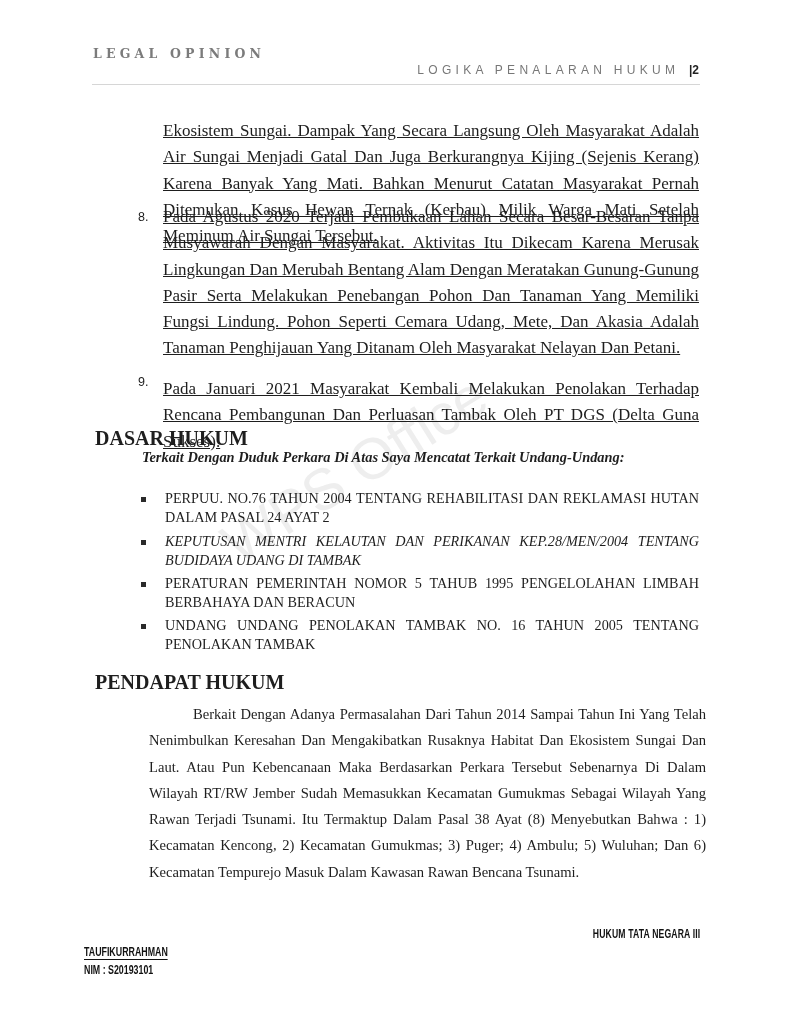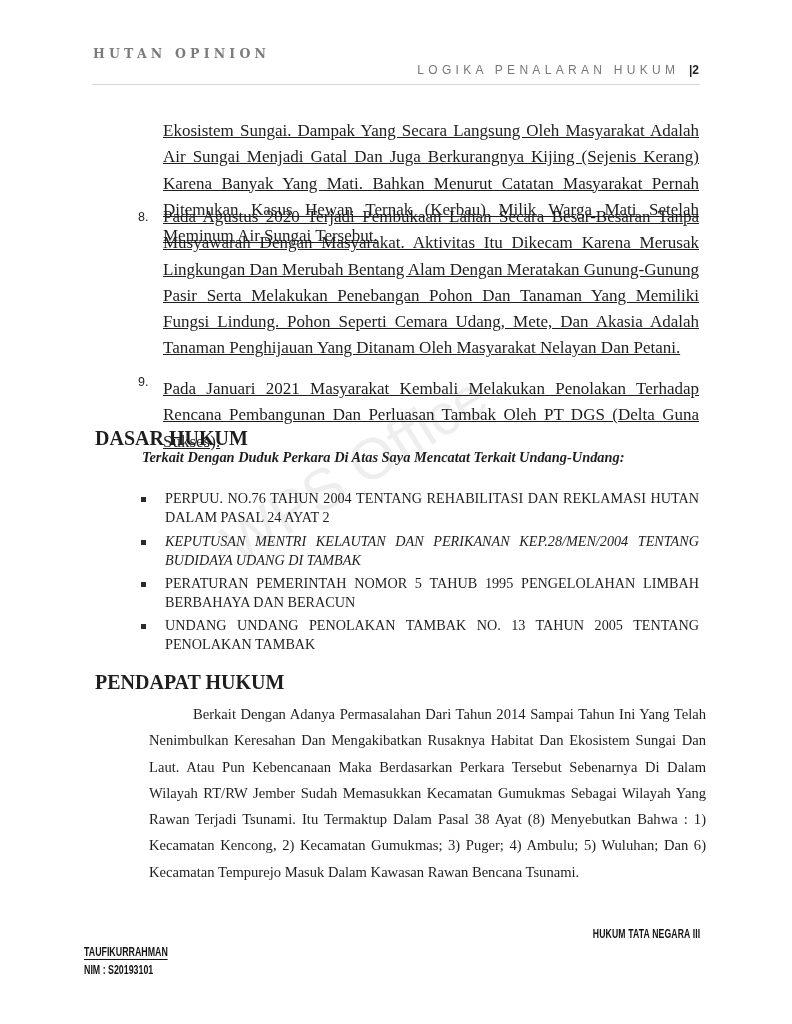--- a/index.html
+++ b/index.html
@@ -34,21 +34,21 @@
   .foot-name { position: absolute; left: 84px; top: 944px; font-family: "Liberation Sans", sans-serif;
                font-weight: bold; font-size: 13px; transform: scaleX(0.68); transform-origin: left top;
                color: #111; border-bottom: 1.5px solid #111; padding-bottom: 0; }
   .foot-nim { position: absolute; left: 84px; top: 962px; font-family: "Liberation Sans", sans-serif;
               font-weight: bold; font-size: 13px; transform: scaleX(0.68); transform-origin: left top; color: #111; }
 </style>
 </head>
 <body>
 
 <div>
-  <div class="hdr-left">HUTAN OPINION</div>
+  <div class="hdr-left">LEGAL OPINION</div>
   <div class="hdr-right"><span>LOGIKA PENALARAN HUKUM</span> <span class="pg"><span>|</span><span>2</span></span></div>
   <div class="hdr-rule"></div>
 </div>
 
 <div class="watermark">WPS Office</div>
 
 <div class="para" style="top:118px;">Ekosistem Sungai. Dampak Yang Secara Langsung Oleh Masyarakat Adalah Air Sungai Menjadi Gatal Dan Juga Berkurangnya Kijing (Sejenis Kerang) Karena Banyak Yang Mati. Bahkan Menurut Catatan Masyarakat Pernah Ditemukan Kasus Hewan Ternak (Kerbau) Milik Warga Mati Setelah Meminum Air Sungai Tersebut.</div>
 
 <div>
   <div class="num" style="top:210px;">8.</div>
@@ -67,21 +67,21 @@
   <div class="dot" style="top:497px;"></div>
   <div class="bul" style="top:489px;">PERPUU. NO.76 TAHUN 2004 TENTANG REHABILITASI DAN REKLAMASI HUTAN DALAM PASAL 24 AYAT 2</div>
 
   <div class="dot" style="top:540px;"></div>
   <div class="bul" style="top:532px;font-style:italic;">KEPUTUSAN MENTRI KELAUTAN DAN PERIKANAN KEP.28/MEN/2004 TENTANG BUDIDAYA UDANG DI TAMBAK</div>
 
   <div class="dot" style="top:582px;"></div>
   <div class="bul" style="top:574px;">PERATURAN PEMERINTAH NOMOR 5 TAHUB 1995  PENGELOLAHAN LIMBAH BERBAHAYA DAN BERACUN</div>
 
   <div class="dot" style="top:624px;"></div>
-  <div class="bul" style="top:616px;">UNDANG UNDANG PENOLAKAN TAMBAK NO. 13 TAHUN 2005 TENTANG PENOLAKAN TAMBAK</div>
+  <div class="bul" style="top:616px;">UNDANG UNDANG PENOLAKAN TAMBAK NO. 16 TAHUN 2005 TENTANG PENOLAKAN TAMBAK</div>
 </div>
 
 <div>
   <div class="h" style="top:671px;">PENDAPAT HUKUM</div>
   <div class="body2" style="top:701px;"><span class="indent"></span><span>Berkait Dengan Adanya Permasalahan Dari Tahun 2014 Sampai Tahun Ini Yang Telah Nenimbulkan Keresahan Dan Mengakibatkan Rusaknya Habitat Dan Ekosistem Sungai Dan Laut. Atau Pun Kebencanaan Maka Berdasarkan Perkara Tersebut Sebenarnya Di Dalam Wilayah RT/RW Jember Sudah Memasukkan Kecamatan Gumukmas Sebagai Wilayah Yang Rawan Terjadi Tsunami. Itu Termaktup Dalam Pasal 38 Ayat (8) Menyebutkan Bahwa : 1) Kecamatan Kencong, 2) Kecamatan Gumukmas; 3) Puger; 4) Ambulu; 5) Wuluhan; Dan 6) Kecamatan Tempurejo Masuk Dalam Kawasan Rawan Bencana Tsunami.</span></div>
 </div>
 
 <div>
   <div class="foot-r">HUKUM TATA NEGARA III</div>
   <div class="foot-name">TAUFIKURRAHMAN</div>

